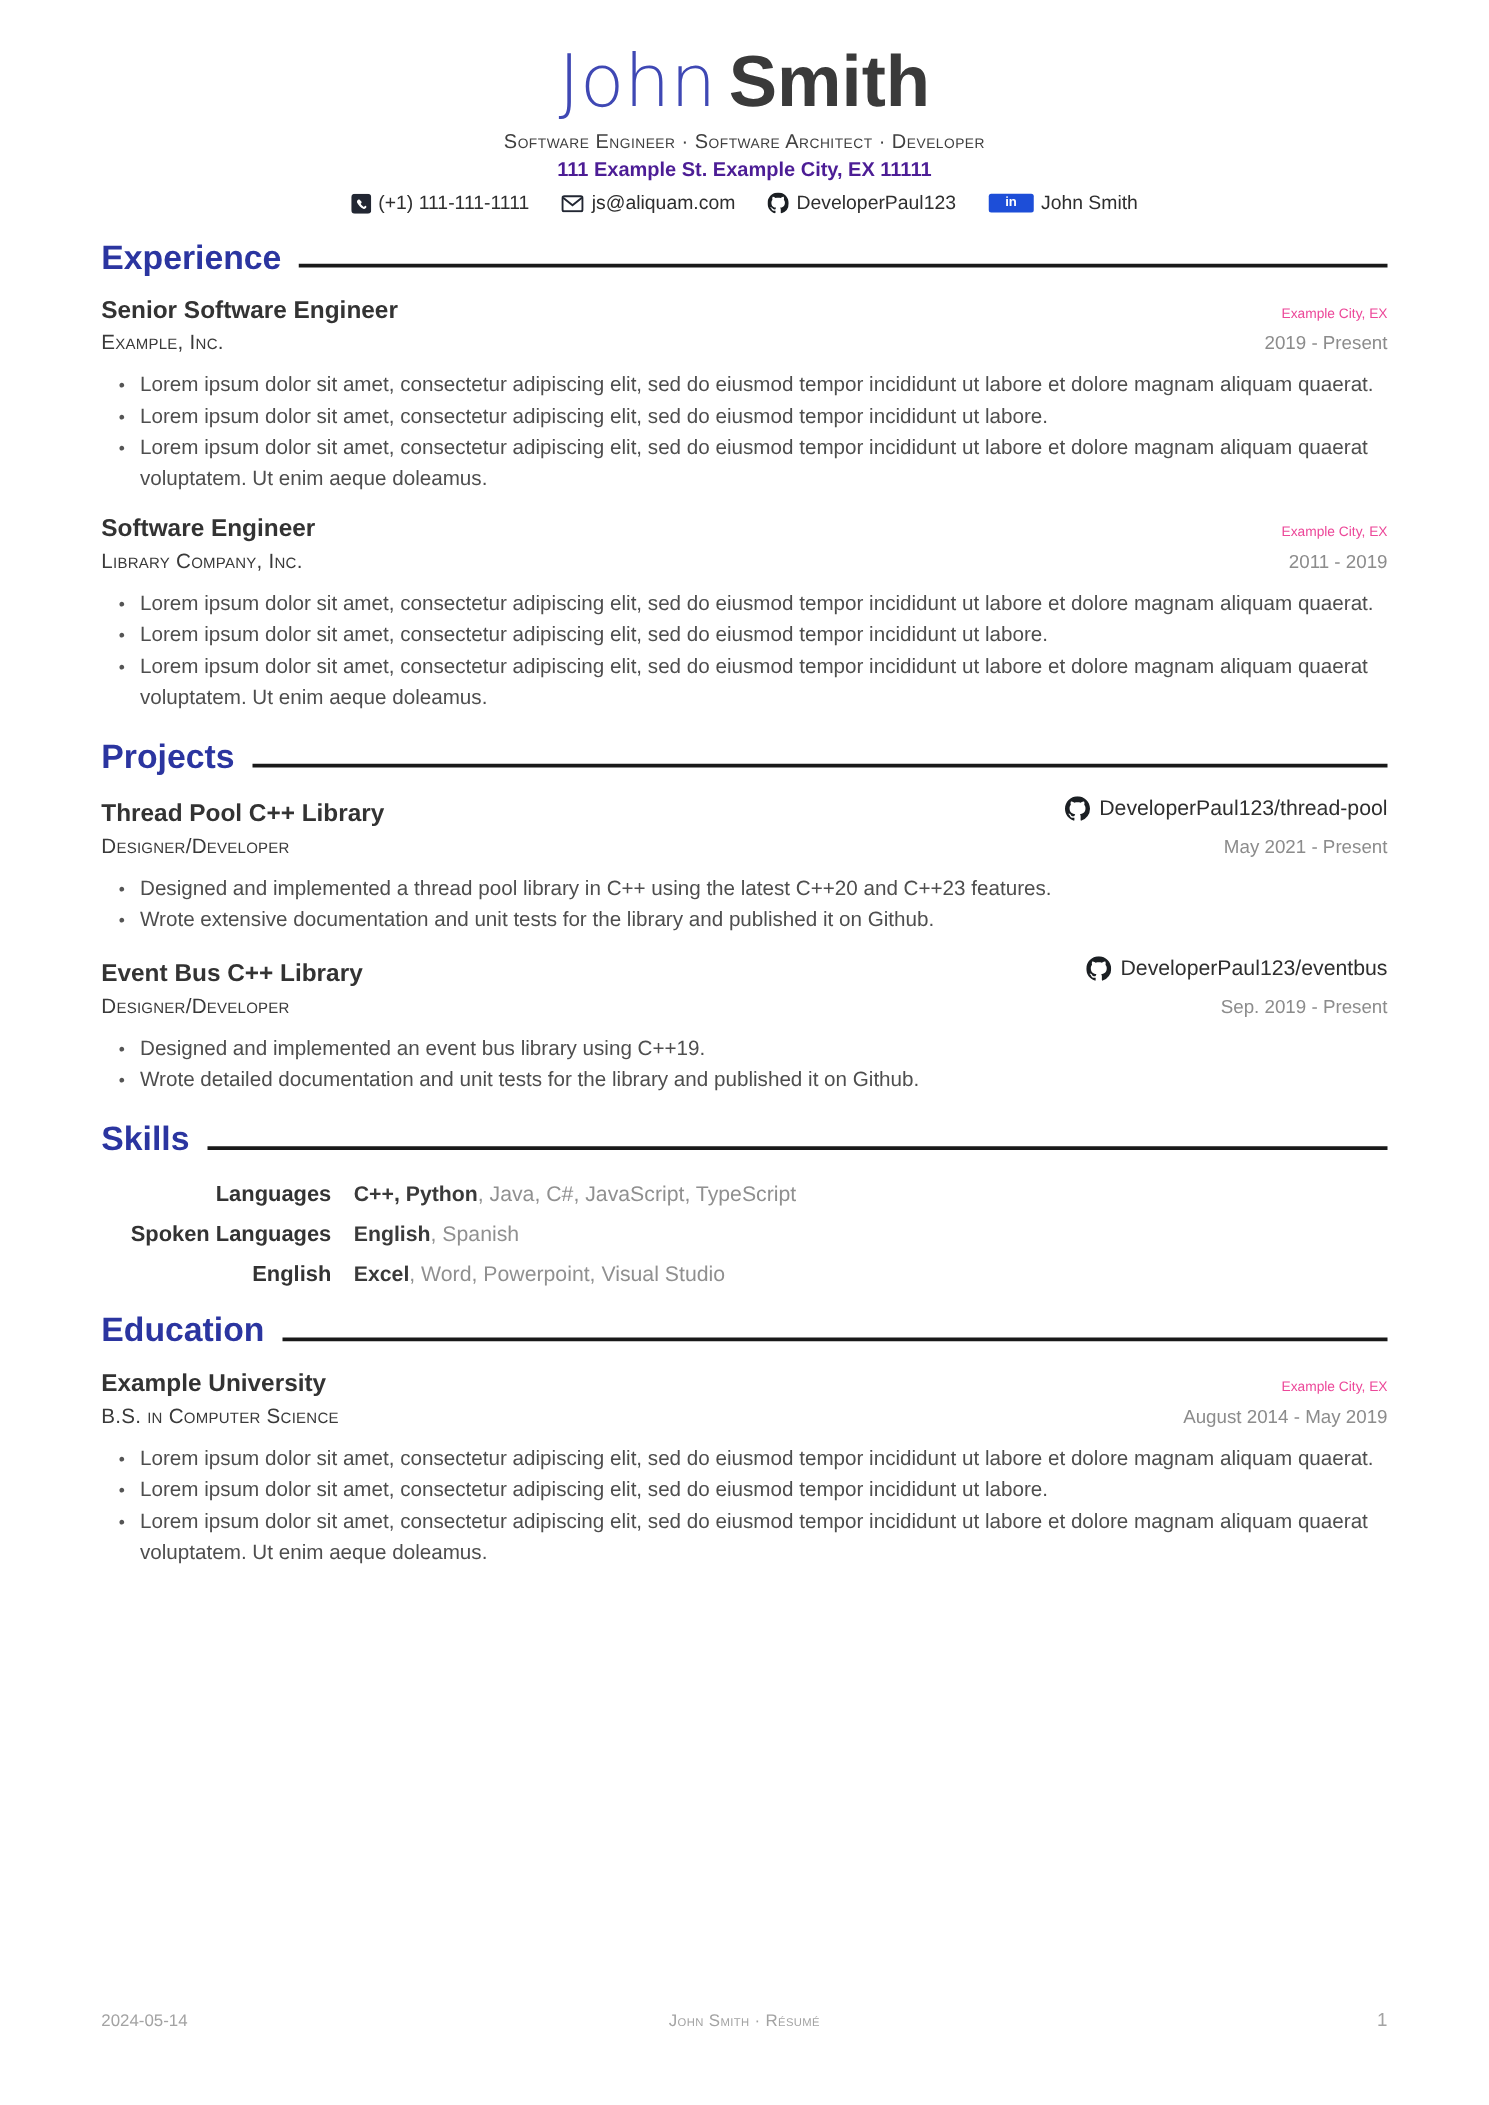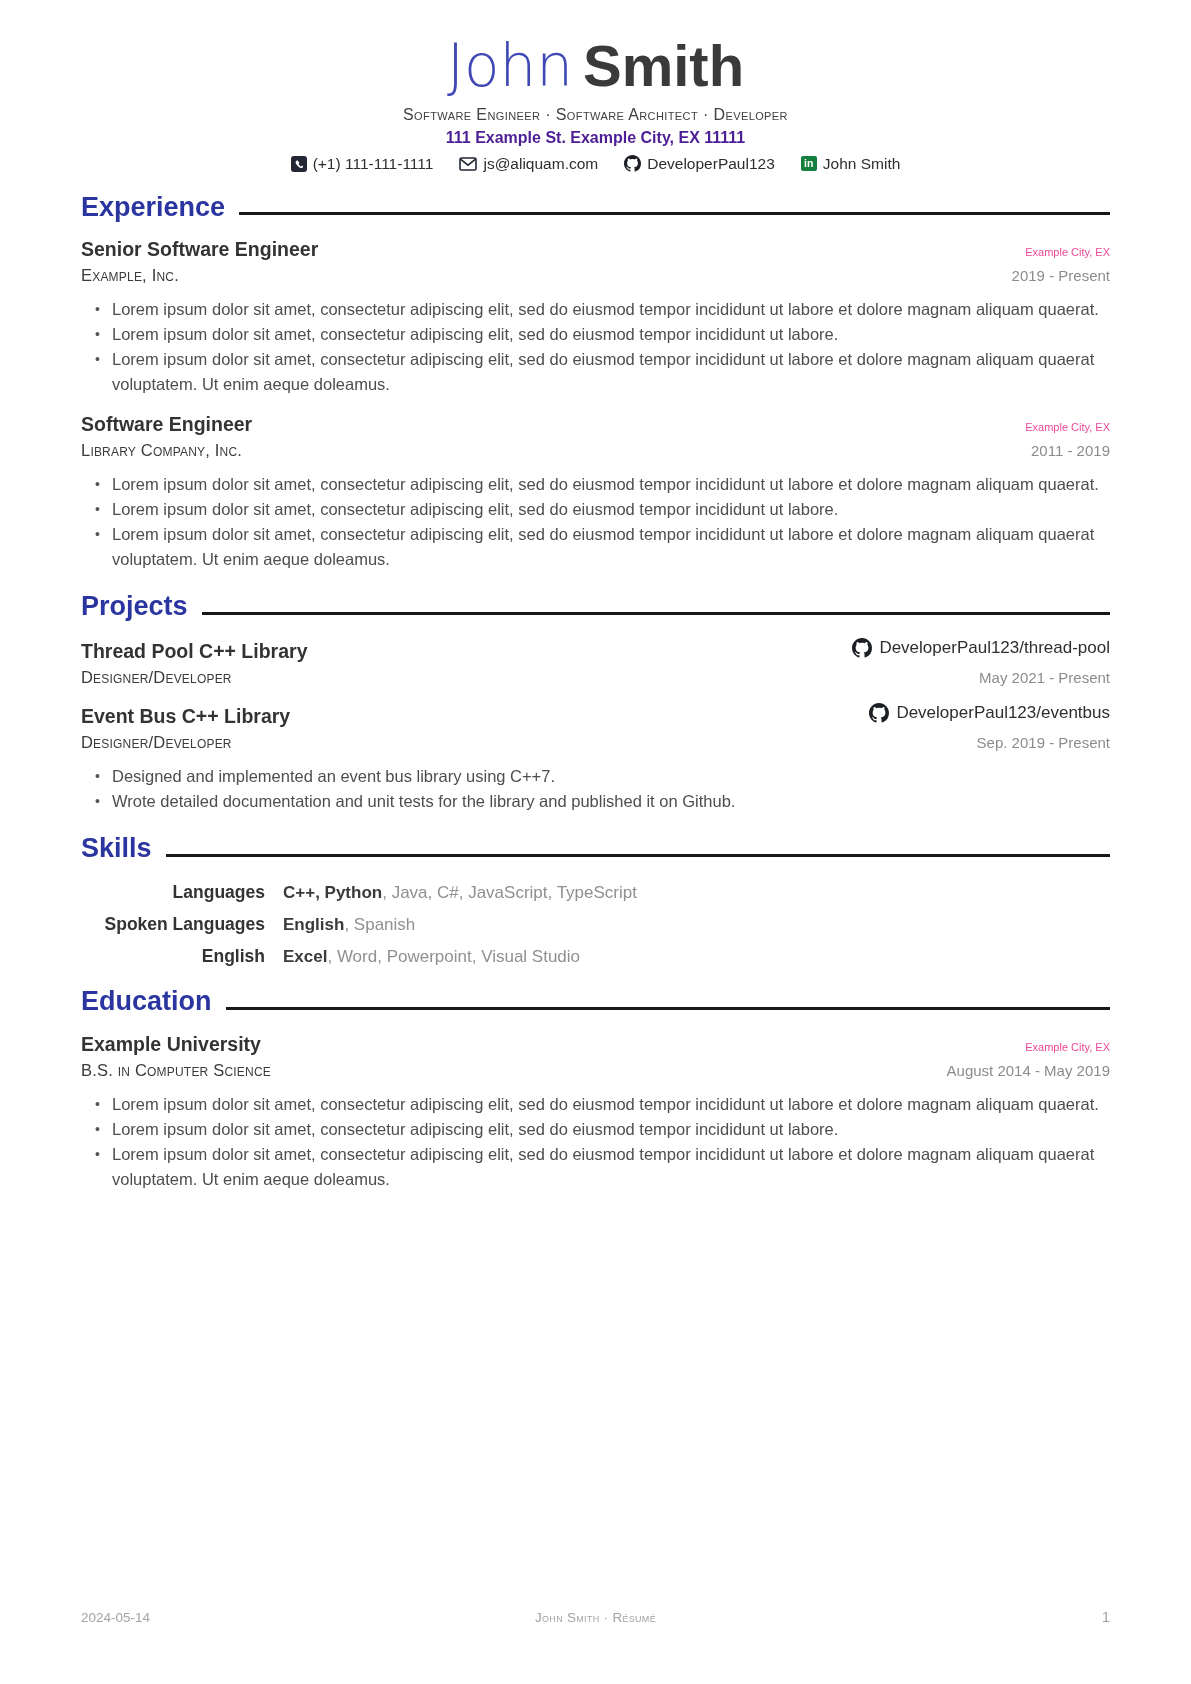--- a/index.html
+++ b/index.html
@@ -28,22 +28,22 @@
     font-size: 16px; font-weight: 400; letter-spacing: 0.4px;
   }
   .address { margin-top: 5px; font-weight: 700; font-size: 16px; color: #4c1d95; }
   .contact-row {
     margin-top: 8px;
     display: flex; justify-content: center; align-items: center; gap: 26px;
     font-size: 15.5px; color: #2e2e2e;
   }
   .contact-item { display: flex; align-items: center; gap: 6px; cursor: pointer; }
   .li-box {
-    display: inline-block; width: 16px; height: 15px;
-    background: #15803d; color: #fff; border-radius: 2px;
+    display: inline-block; width: 36px; height: 15px;
+    background: #1d4ed8; color: #fff; border-radius: 2px;
     font-size: 10.5px; font-weight: 700; line-height: 15px; text-align: center;
   }
 
   
   .section-heading { display: flex; align-items: flex-end; margin-top: 20px; }
   .section-heading .title { color: #2b35a0; font-size: 27px; font-weight: 700; line-height: 1.1; }
   .section-heading .rule {
     flex: 1; border-bottom: 3px solid #191919;
     margin-left: 14px; margin-bottom: 7px;
   }
@@ -177,38 +177,42 @@
           <svg class="icon-svg" width="20" height="20" viewBox="0 0 16 16">
               <path fill="#1b1f23" d="M8 0C3.58 0 0 3.58 0 8c0 3.54 2.29 6.53 5.47 7.59.4.07.55-.17.55-.38 0-.19-.01-.82-.01-1.49-2.01.37-2.53-.49-2.69-.94-.09-.23-.48-.94-.82-1.13-.28-.15-.68-.52-.01-.53.63-.01 1.08.58 1.23.82.72 1.21 1.87.87 2.33.66.07-.52.28-.87.51-1.07-1.78-.2-3.64-.89-3.64-3.95 0-.87.31-1.59.82-2.15-.08-.2-.36-1.02.08-2.12 0 0 .67-.21 2.2.82.64-.18 1.32-.27 2-.27s1.36.09 2 .27c1.53-1.04 2.2-.82 2.2-.82.44 1.1.16 1.92.08 2.12.51.56.82 1.27.82 2.15 0 3.07-1.87 3.75-3.65 3.95.29.25.54.73.54 1.48 0 1.07-.01 1.93-.01 2.2 0 .21.15.46.55.38A8.01 8.01 0 0 0 16 8c0-4.42-3.58-8-8-8z"></path>
             </svg>
           <span>DeveloperPaul123/thread-pool</span>
         </span>
       </div>
       <div class="entry-subrow">
         <span class="entry-org">Designer/Developer</span>
         <span class="entry-date">May 2021 - Present</span>
       </div>
+      <ul class="bullets">
+        <li>Designed and implemented a thread pool library in C++ using the latest C++20 and C++23 features.</li>
+        <li>Wrote extensive documentation and unit tests for the library and published it on Github.</li>
+      </ul>
     </div>
 
     <div class="entry">
       <div class="entry-header">
         <span class="entry-title">Event Bus C++ Library</span>
         <span class="repo-link">
           <svg class="icon-svg" width="20" height="20" viewBox="0 0 16 16">
               <path fill="#1b1f23" d="M8 0C3.58 0 0 3.58 0 8c0 3.54 2.29 6.53 5.47 7.59.4.07.55-.17.55-.38 0-.19-.01-.82-.01-1.49-2.01.37-2.53-.49-2.69-.94-.09-.23-.48-.94-.82-1.13-.28-.15-.68-.52-.01-.53.63-.01 1.08.58 1.23.82.72 1.21 1.87.87 2.33.66.07-.52.28-.87.51-1.07-1.78-.2-3.64-.89-3.64-3.95 0-.87.31-1.59.82-2.15-.08-.2-.36-1.02.08-2.12 0 0 .67-.21 2.2.82.64-.18 1.32-.27 2-.27s1.36.09 2 .27c1.53-1.04 2.2-.82 2.2-.82.44 1.1.16 1.92.08 2.12.51.56.82 1.27.82 2.15 0 3.07-1.87 3.75-3.65 3.95.29.25.54.73.54 1.48 0 1.07-.01 1.93-.01 2.2 0 .21.15.46.55.38A8.01 8.01 0 0 0 16 8c0-4.42-3.58-8-8-8z"></path>
             </svg>
           <span>DeveloperPaul123/eventbus</span>
         </span>
       </div>
       <div class="entry-subrow">
         <span class="entry-org">Designer/Developer</span>
         <span class="entry-date">Sep. 2019 - Present</span>
       </div>
       <ul class="bullets">
-        <li>Designed and implemented an event bus library using C++7.</li>
+        <li>Designed and implemented an event bus library using C++19.</li>
         <li>Wrote detailed documentation and unit tests for the library and published it on Github.</li>
       </ul>
     </div>
   </div>
 
   <div>
     <div class="section-heading">
       <span class="title">Skills</span>
       <span class="rule"></span>
     </div>

